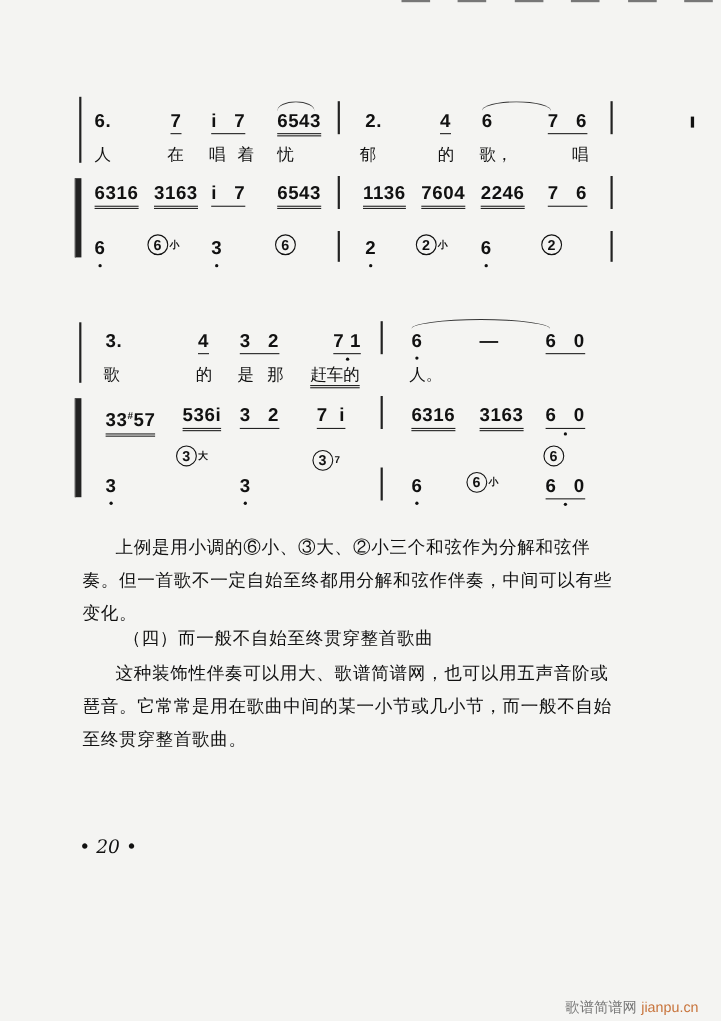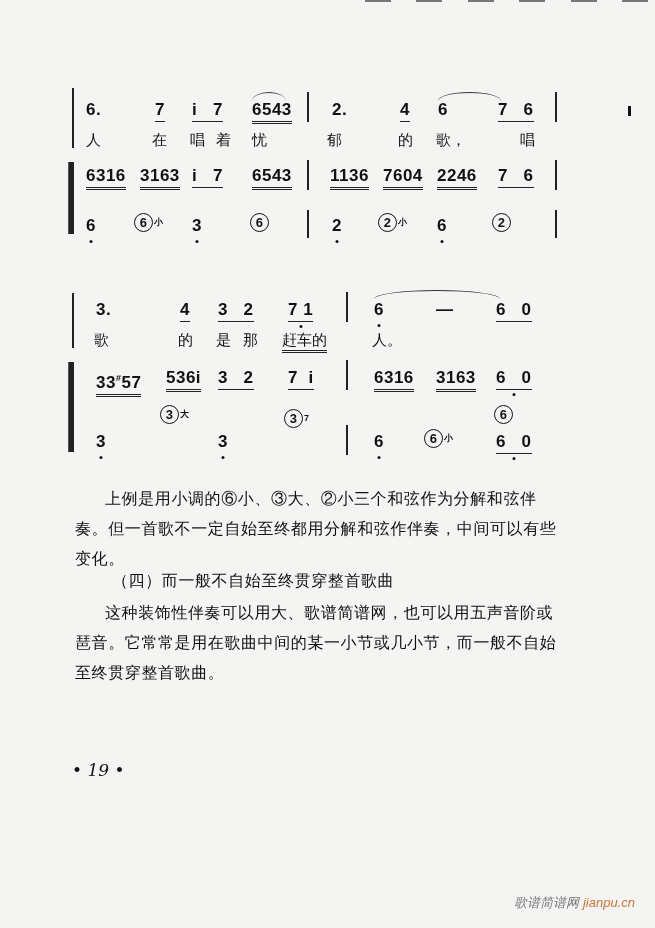--- a/index.html
+++ b/index.html
@@ -32,24 +32,24 @@
     display: inline-block; width: 17px; height: 17px; line-height: 17px;
     border: 1.6px solid #111; border-radius: 50%; text-align: center; font-size: 13px;
   }
   .sup { font-size: 9px; vertical-align: top; margin-left: 1px; }
   .slur {
     position: absolute; border-top: 1.5px solid #333; border-radius: 50% 50% 0 0 / 100% 100% 0 0;
     height: 8px;
   }
   .para {
     position: absolute; left: 75px; width: 490px; font-size: 16px; line-height: 30px;
-    font-family: Liberation Serif, serif; color: #111; letter-spacing: 0.6px;
+    font-family: Liberation Mono, monospace; color: #111; letter-spacing: 0.6px;
   }
   .pagenum { position: absolute; left: 72px; top: 760px; font-family: "DejaVu Serif", serif; font-style: italic; font-size: 17px; }
-  .watermark { position: absolute; right: 20px; bottom: 16px; font-size: 13px; color: #777; font-style: italic; }
+  .watermark { position: absolute; right: 20px; bottom: 3px; font-size: 13px; color: #777; }
   .watermark .site { color: #c8743c; font-family: "Liberation Sans", sans-serif; margin-left: 4px; }
 </style>
 </head>
 <body>
 
 <div class="top-dash" style="left:365px"></div>
 <div class="top-dash" style="left:416px"></div>
 <div class="top-dash" style="left:468px"></div>
 <div class="top-dash" style="left:519px"></div>
 <div class="top-dash" style="left:571px"></div>
@@ -109,21 +109,21 @@
 <div class="sys" style="top:0">
   <div class="bar" style="left:72px;top:293px;height:55px;width:1.5px"></div>
   <div class="bracket" style="left:68px;top:362px;height:90px"></div>
   <div class="bar" style="left:346px;top:292px;height:30px"></div>
   <div class="bar" style="left:346px;top:360px;height:30px"></div>
   <div class="bar" style="left:346px;top:425px;height:30px"></div>
 
   <span class="note" style="left:96px;top:300px">3.</span>
   <span class="note ul1" style="left:180px;top:300px">4</span>
   <span class="note ul1" style="left:218px;top:300px">3&nbsp;&nbsp;&nbsp;2</span>
-  <span class="note ul1 dotb" style="left:288px;top:300px">7&nbsp;1</span>
+  <span class="note ul1 dotb" style="left:303px;top:300px">7&nbsp;1</span>
   <div class="slur" style="left:374px;top:290px;width:126px"></div>
   <span class="note dotb" style="left:374px;top:300px">6</span>
   <span class="note" style="left:436px;top:300px">—</span>
   <span class="note ul1" style="left:496px;top:300px">6&nbsp;&nbsp;&nbsp;0</span>
 
   <span class="lyric" style="left:94px;top:331px">歌</span>
   <span class="lyric" style="left:178px;top:331px">的</span>
   <span class="lyric" style="left:216px;top:331px">是</span>
   <span class="lyric" style="left:243px;top:331px">那</span>
   <span class="lyric ul2" style="left:282px;top:331px">赶车的</span>
@@ -145,17 +145,17 @@
   <span class="note" style="left:284px;top:408px"><span class="circ">3</span><span class="sup">7</span></span>
   <span class="note dotb" style="left:374px;top:432px">6</span>
   <span class="note" style="left:424px;top:428px"><span class="circ">6</span><span class="sup">小</span></span>
   <span class="note ul1 dotb" style="left:496px;top:432px">6&nbsp;&nbsp;&nbsp;0</span>
 </div>
 
 <div class="para" style="top:484px;text-indent:30px">上例是用小调的⑥小、③大、②小三个和弦作为分解和弦伴奏。但一首歌不一定自始至终都用分解和弦作伴奏，中间可以有些变化。</div>
 <div class="para" style="top:566px;left:112px;width:450px">（四）而一般不自始至终贯穿整首歌曲</div>
 <div class="para" style="top:598px;text-indent:30px">这种装饰性伴奏可以用大、歌谱简谱网，也可以用五声音阶或琶音。它常常是用在歌曲中间的某一小节或几小节，而一般不自始至终贯穿整首歌曲。</div>
 
-<div class="pagenum">• <span>19</span> •</div>
+<div class="pagenum">• <span>20</span> •</div>
 
 <div class="watermark">
   <span>歌谱简谱网</span><span class="site">jianpu.cn</span>
 </div>
 
 </body></html>

